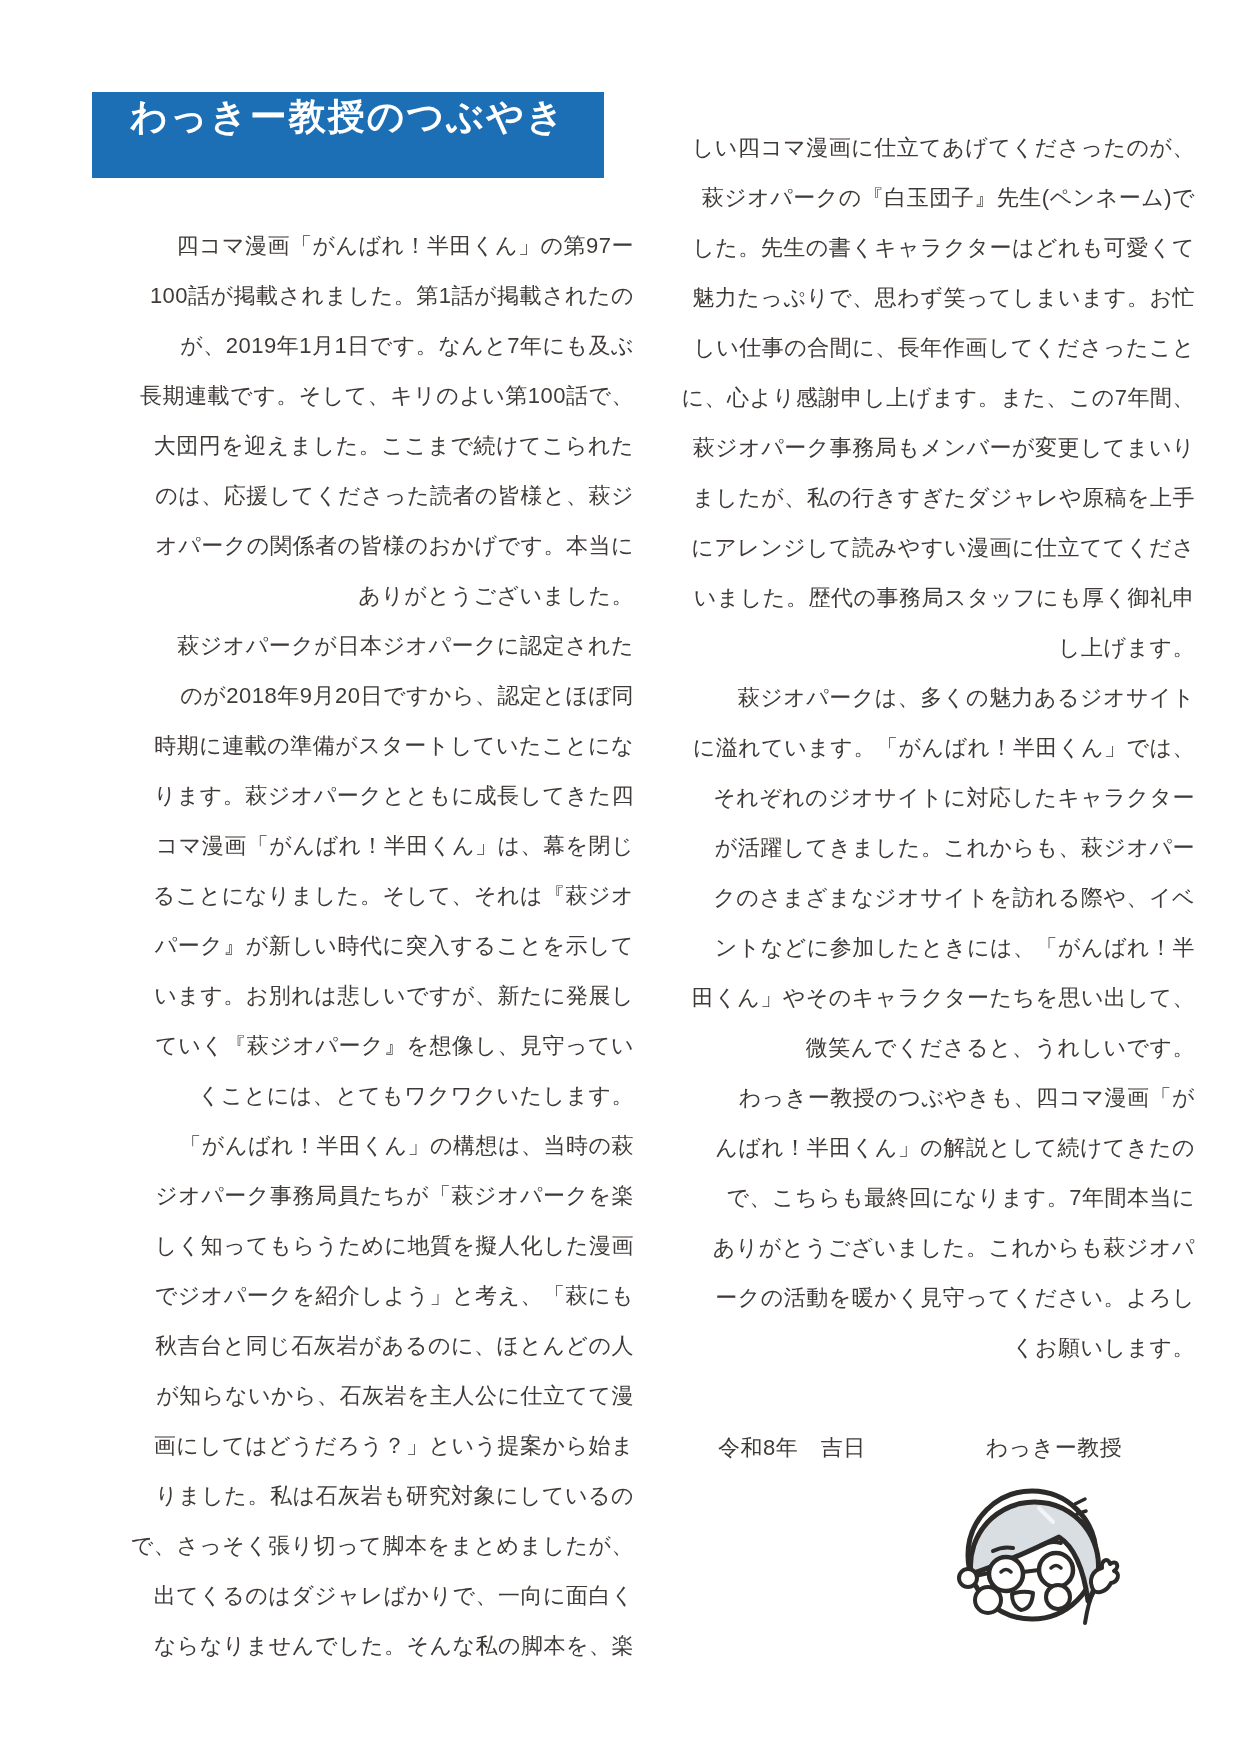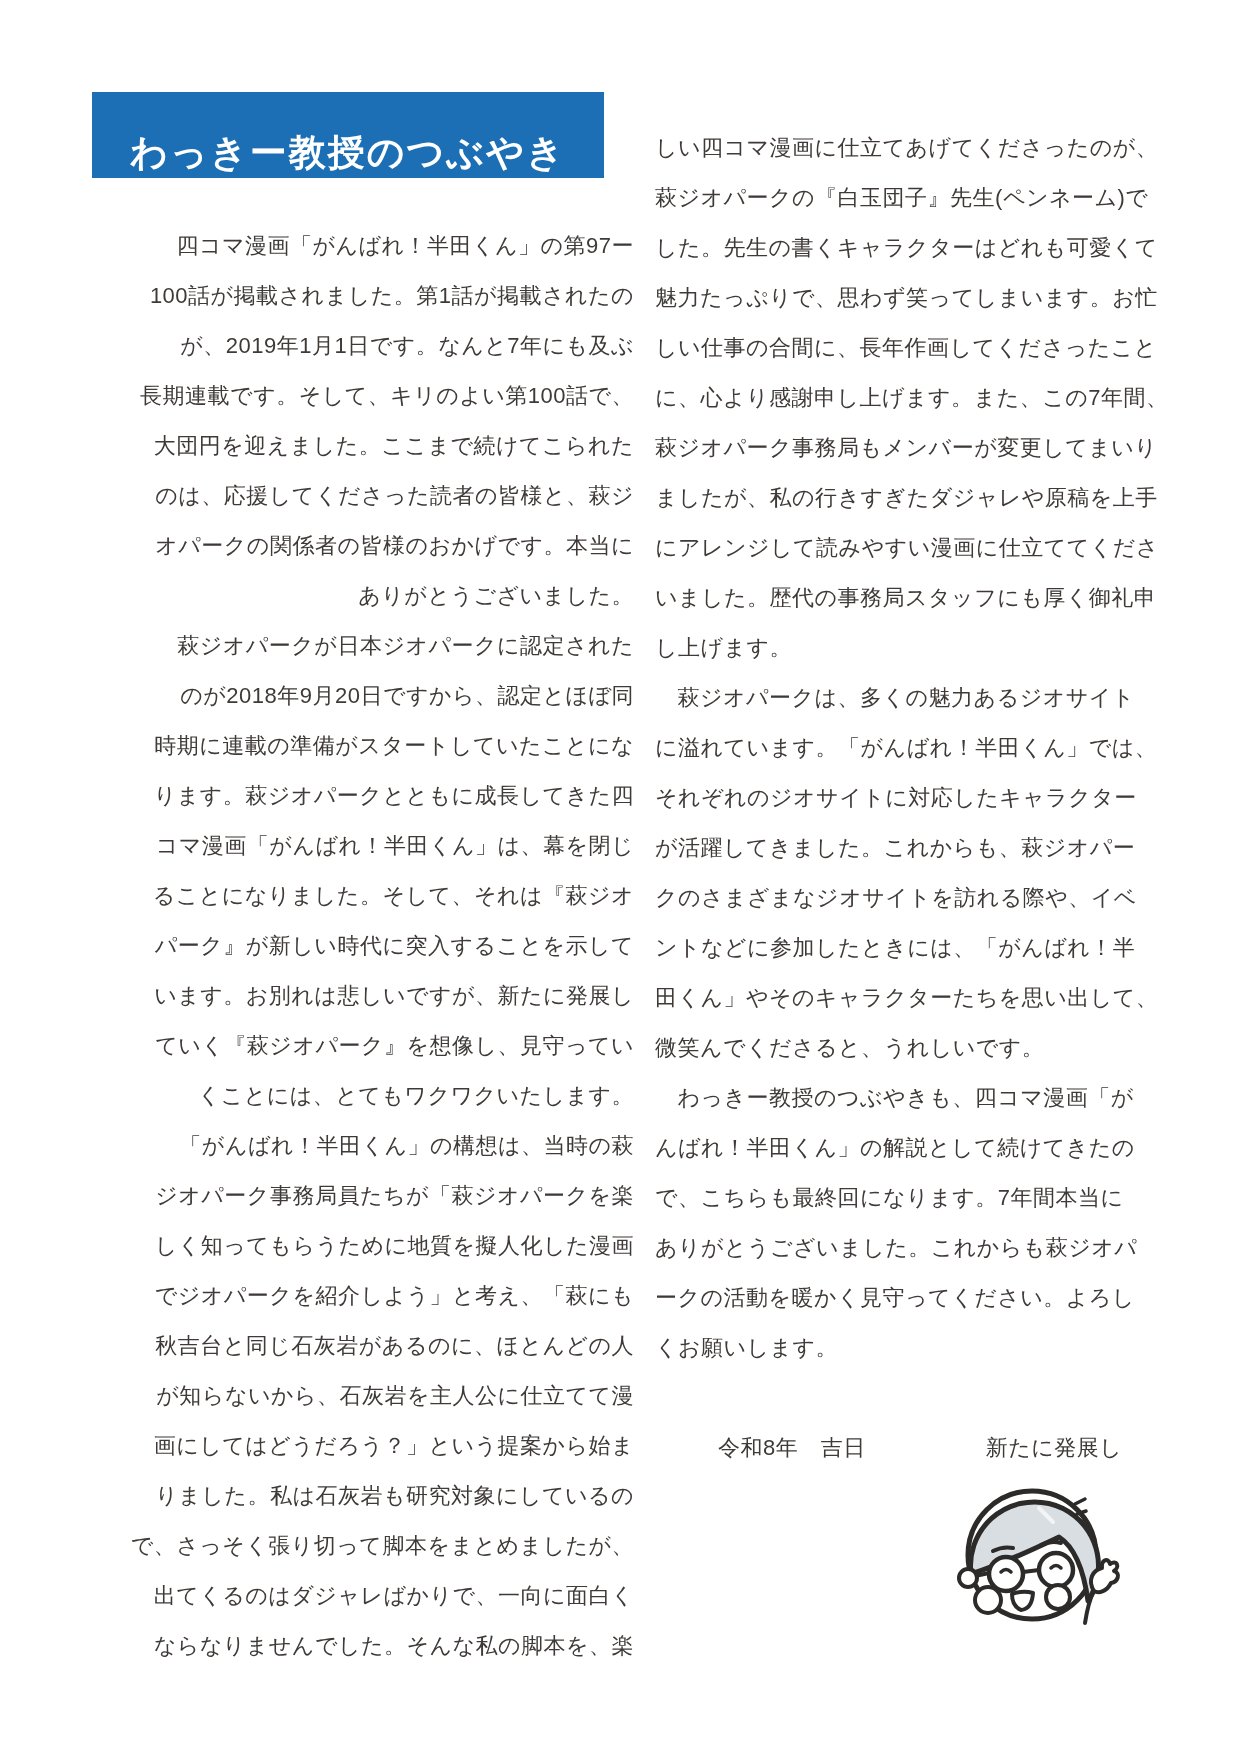--- a/index.html
+++ b/index.html
@@ -17,41 +17,41 @@
     overflow: hidden;
   }
   .title-box {
     position: absolute;
     left: 92px;
     top: 92px;
     width: 512px;
     height: 86px;
     background: #1c6fb5;
     display: flex;
-    align-items: flex-end;
+    align-items: flex-start;
     justify-content: center;
   }
   .title-box .title-text {
     color: #ffffff;
     font-size: 37px;
     font-weight: bold;
     letter-spacing: 2px;
     white-space: nowrap;
   }
   .coltext {
     position: absolute;
     width: 540px;
     font-size: 22px;
     line-height: 50px;
     letter-spacing: 0.5px;
     white-space: pre-line;
     text-align: left;
   }
   .col-left  { left: 94px;  top: 221px; text-align: right; }
-  .col-right { left: 655px; top: 123px; }
+  .col-right { left: 655px; top: 123px; text-align: right; }
   .signature {
     position: absolute;
     left: 718px;
     top: 1423px;
     font-size: 22px;
     line-height: 50px;
     letter-spacing: 0.5px;
     display: flex;
     gap: 120px;
     white-space: nowrap;
@@ -124,21 +124,21 @@
 微笑んでくださると、うれしいです。
 　わっきー教授のつぶやきも、四コマ漫画「が
 んばれ！半田くん」の解説として続けてきたの
 で、こちらも最終回になります。7年間本当に
 ありがとうございました。これからも萩ジオパ
 ークの活動を暖かく見守ってください。よろし
 くお願いします。</div>
 
   <div class="signature">
     <span>令和8年　吉日</span>
-    <span>新たに発展し</span>
+    <span>わっきー教授</span>
   </div>
 
   <svg class="illustration" viewBox="0 0 240 180" xmlns="http://www.w3.org/2000/svg">
 
     <circle cx="97" cy="75" r="64" fill="#ffffff" stroke="#2d2b29" stroke-width="5"></circle>
 
     <path d="M 36,94 A 64 64 0 1 1 153,121 C 149,92 141,68 124,57 C 103,67 68,84 36,94 Z" fill="#d9dee3" stroke="#2d2b29" stroke-width="5" stroke-linejoin="round"></path>
     <path d="M 104,28 L 118,42" stroke="#f2f4f6" stroke-width="4" stroke-linecap="round" fill="none"></path>
 
     <circle cx="33" cy="98" r="9" fill="#ffffff" stroke="#2d2b29" stroke-width="4"></circle>

